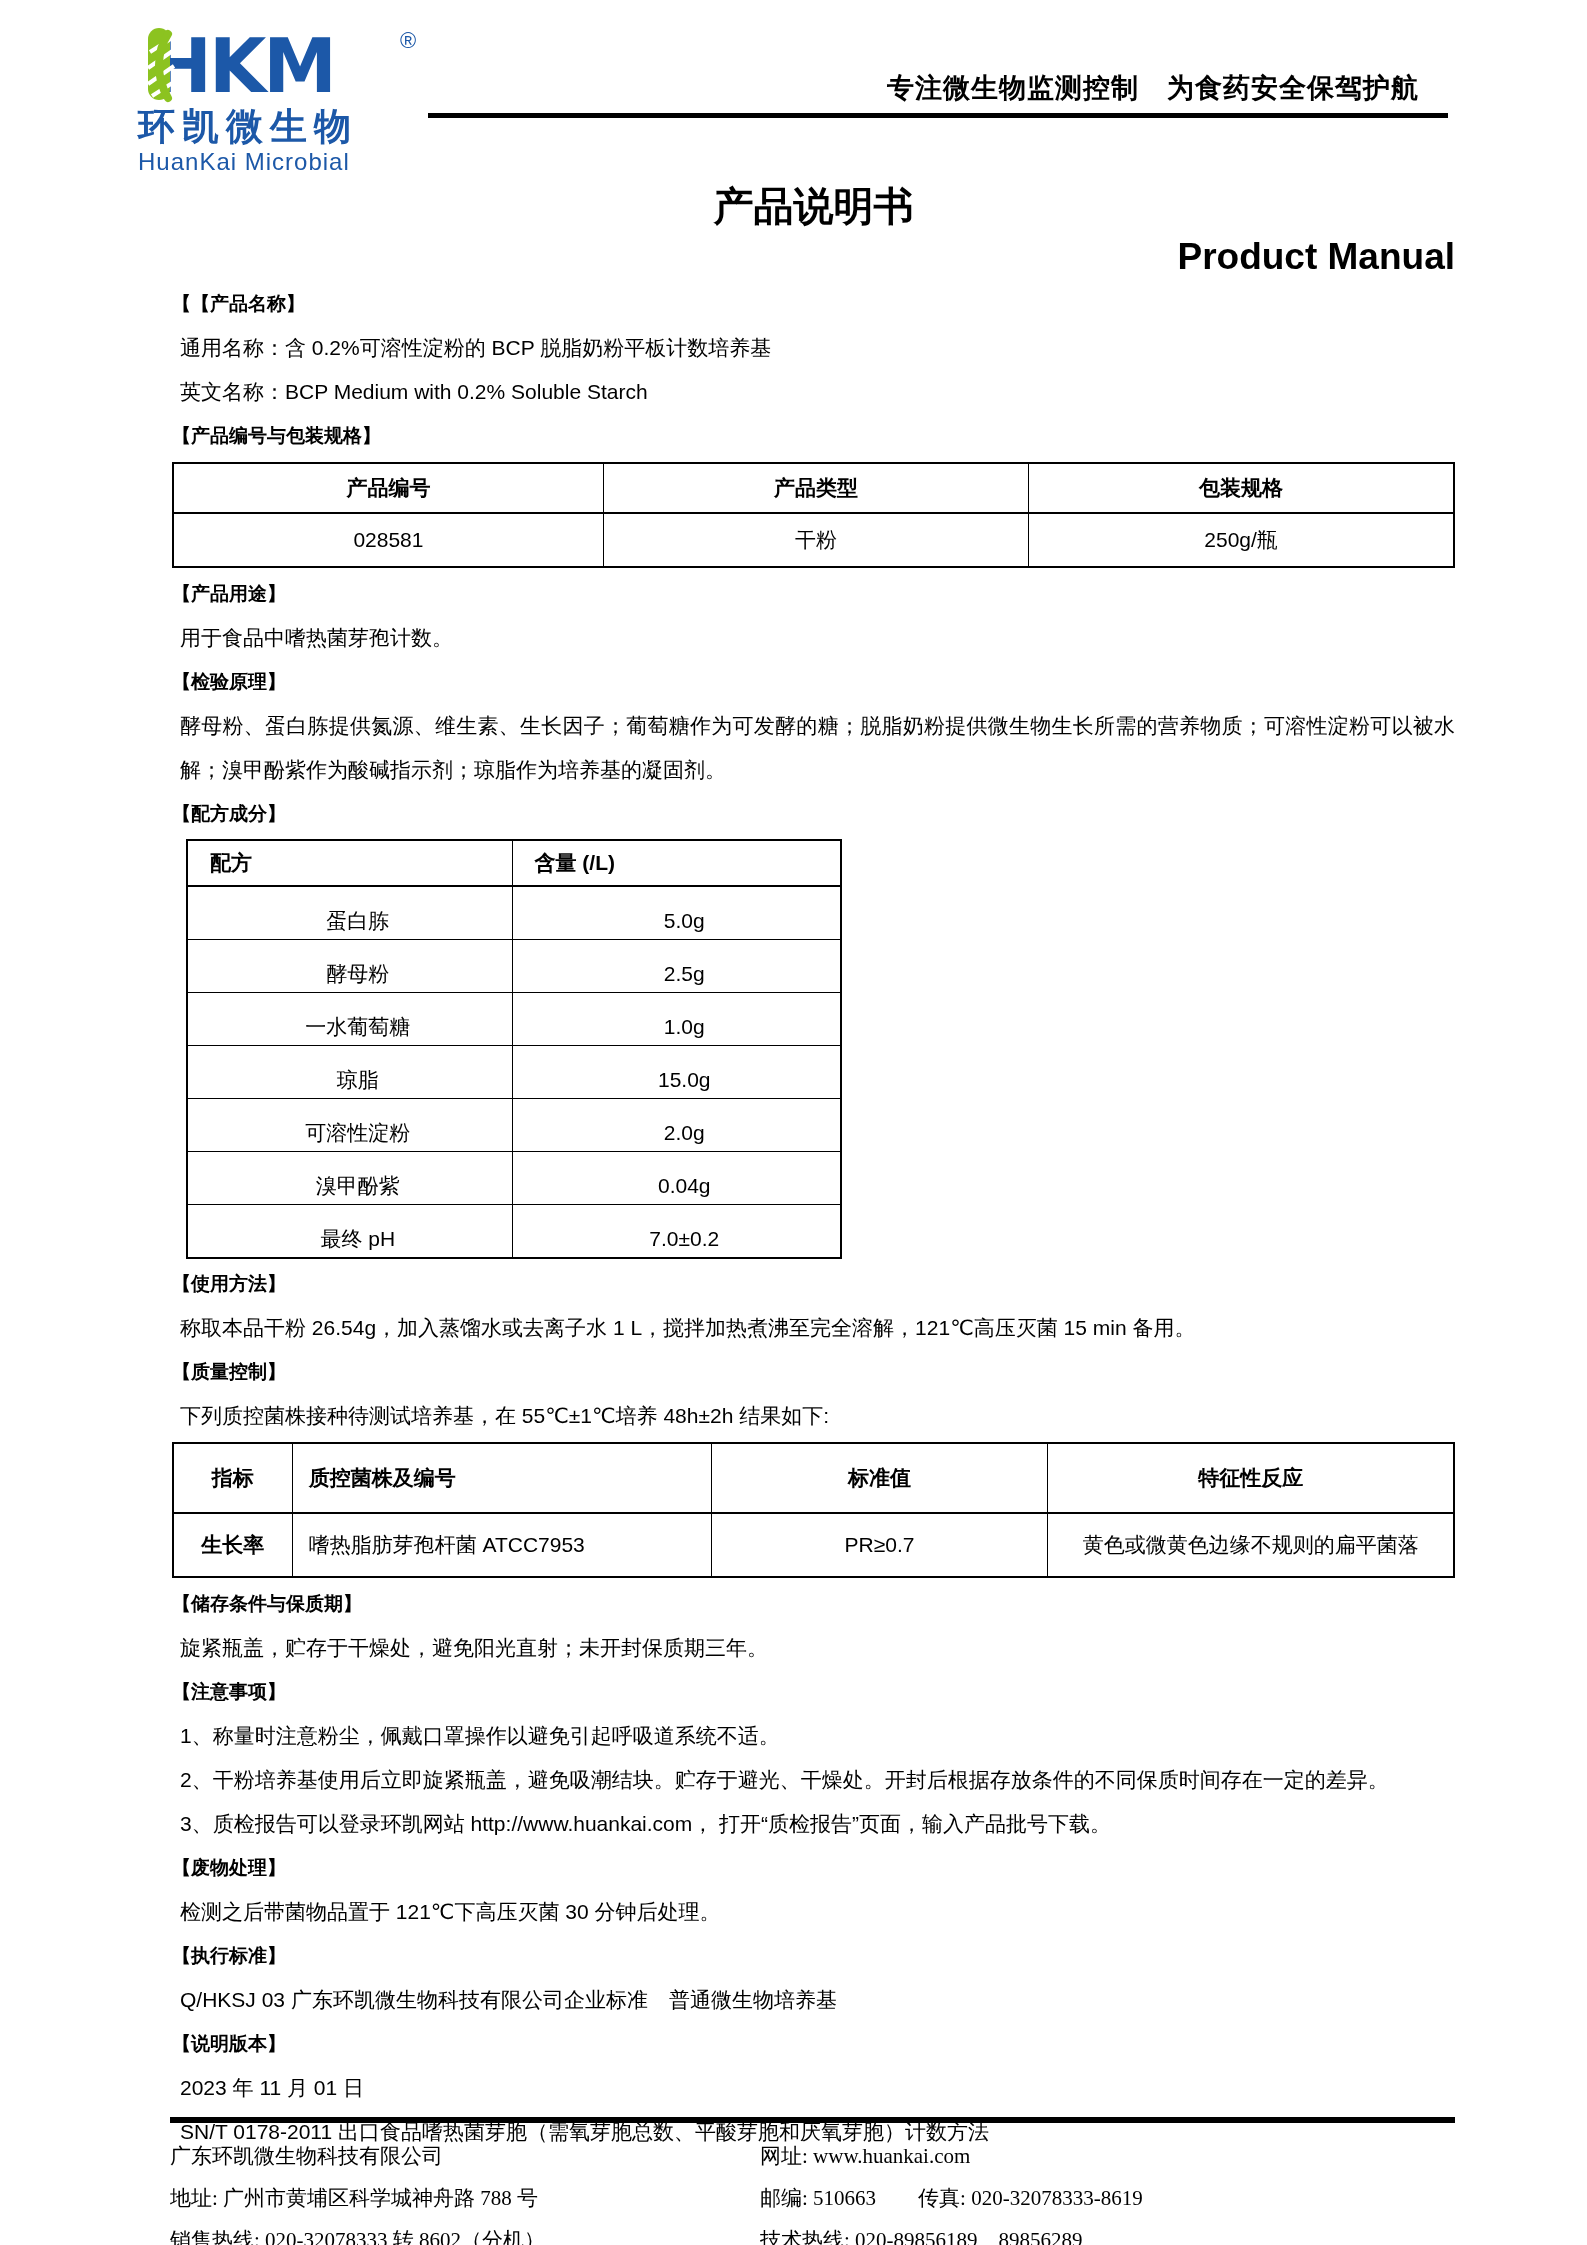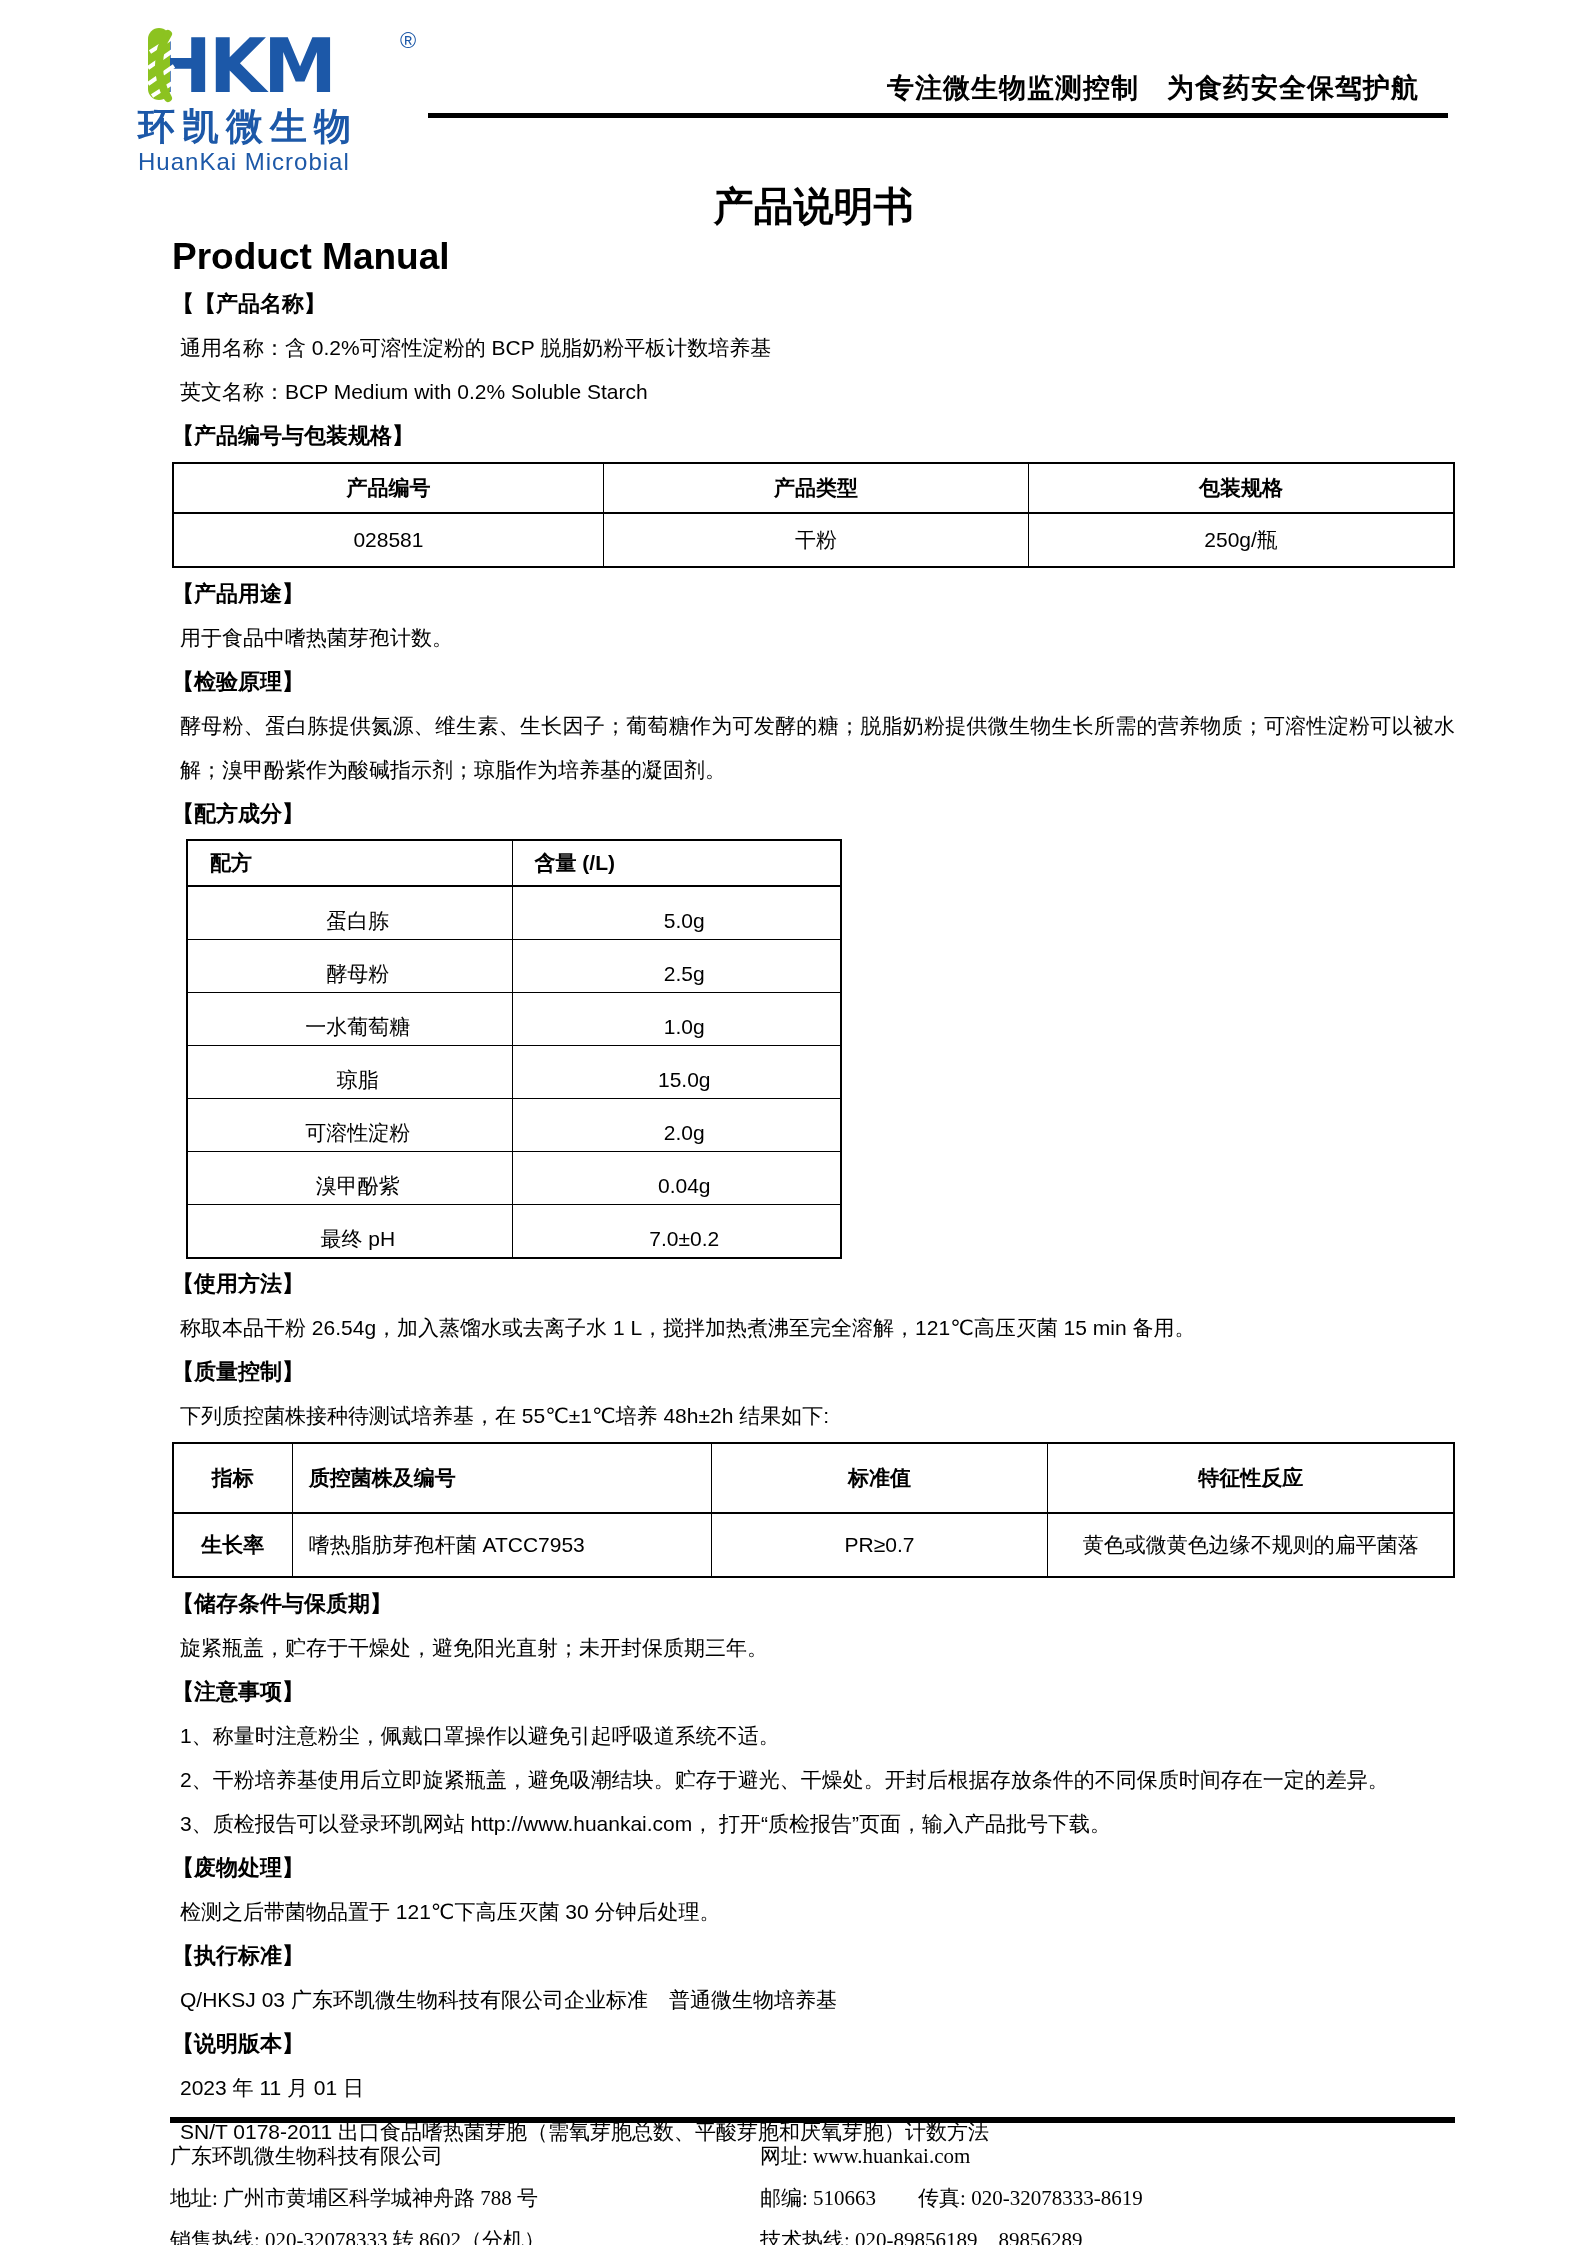--- a/index.html
+++ b/index.html
@@ -22,22 +22,22 @@
   .logo-en { font-size:24px; color:#1c58a8; line-height:28px; letter-spacing:1px; }
   .tagline {
     position:absolute; right:168px; top:70px;
     font-size:27px; font-weight:600; letter-spacing:1px;
   }
   .header-line { position:absolute; left:428px; width:1020px; top:113px; height:5px; background:#000; }
 
   
   .content { margin:0 132px 0 172px; }
   .title-cn { text-align:center; font-size:40px; font-weight:700; line-height:52px; margin-top:8px; }
-  .title-en { text-align:left; font-size:37px; font-weight:700; line-height:50px; }
-  .sec-h { font-size:22px; font-weight:700; line-height:44px; }
+  .title-en { text-align:right; font-size:37px; font-weight:700; line-height:50px; }
+  .sec-h { font-size:19px; font-weight:700; line-height:44px; }
   .body-t { font-size:21px; line-height:44px; text-align:justify; padding-left:8px; }
 
   table { border-collapse:collapse; border:2px solid #000; }
   td,th { border:1px solid #000; font-size:21px; }
   .hdr-row th { border-bottom:2px solid #000; font-weight:700; }
 
   .pkg-table { width:100%; margin:4px 0 4px 0; }
   .pkg-table th { padding:10px 6px; text-align:center; }
   .pkg-table td { padding:12px 6px; text-align:center; }
 

